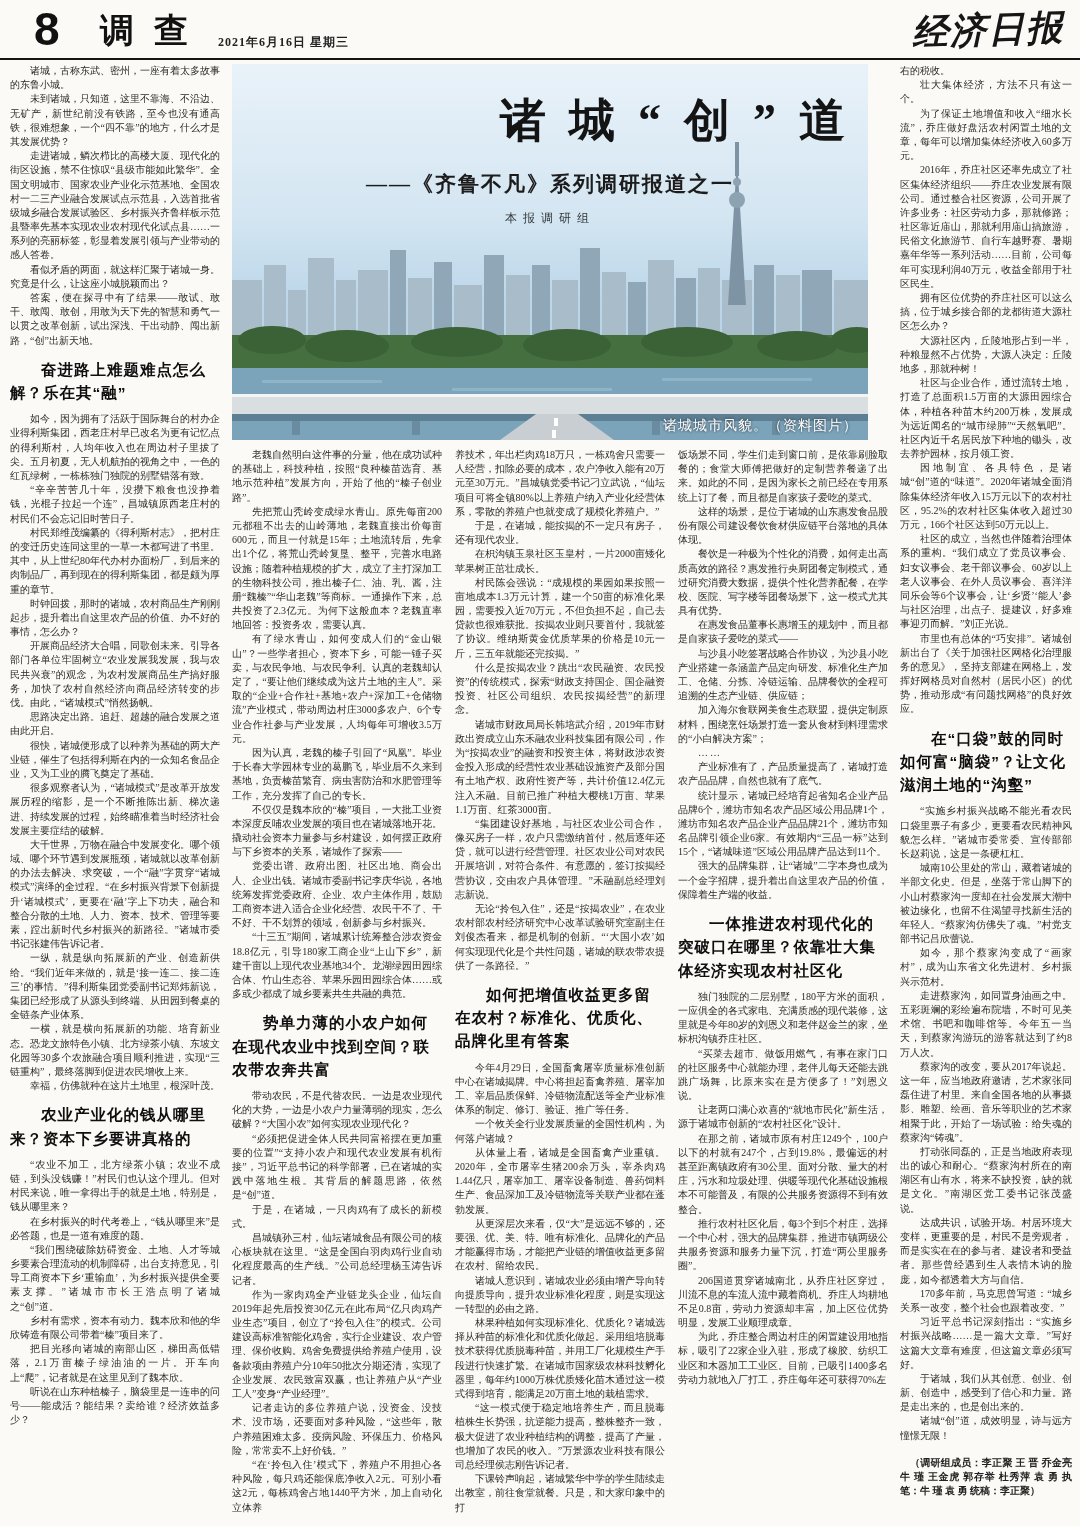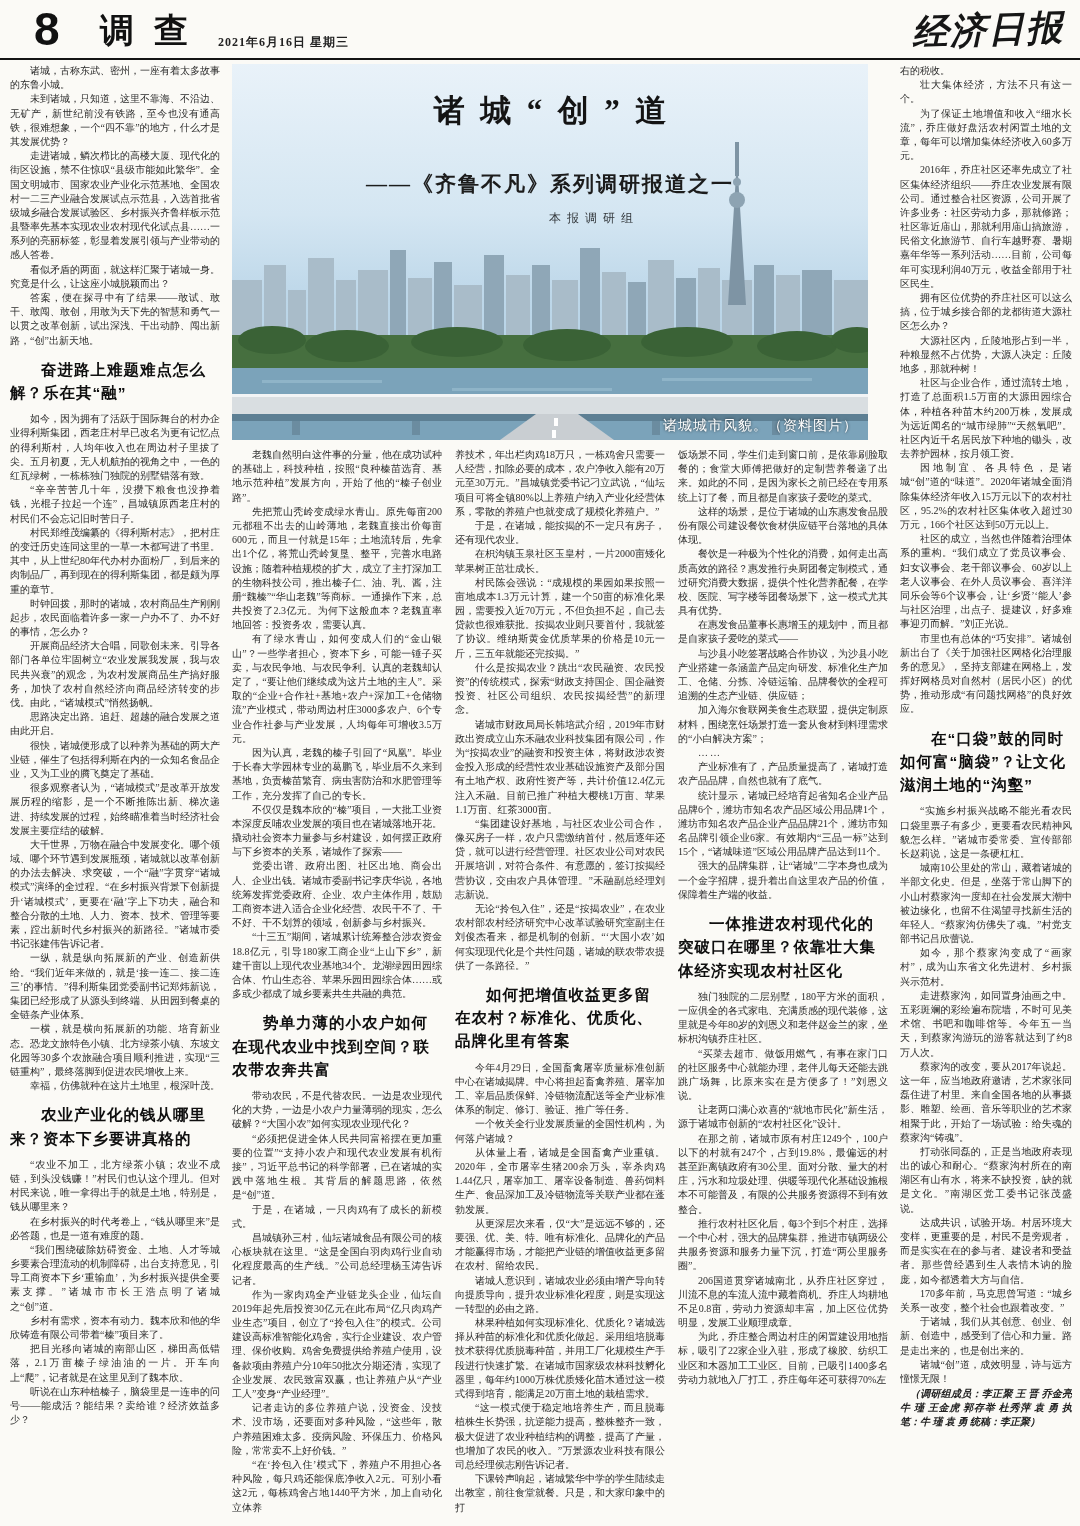--- a/index.html
+++ b/index.html
@@ -10,39 +10,39 @@
   .masthead{position:absolute;left:0;top:0;width:1080px;height:58px;border-bottom:2px solid #141414;background:#fbfaf6;}
   .page-num{position:absolute;left:34px;top:2px;font-size:46px;font-weight:bold;font-family:"Liberation Sans","DejaVu Sans",sans-serif;color:#111;}
   .section-title{position:absolute;left:100px;top:8px;font-size:34px;font-weight:bold;letter-spacing:20px;color:#111;}
   .issue-date{position:absolute;left:218px;top:34px;font-size:12px;font-weight:bold;color:#222;letter-spacing:1px;}
   .brand{position:absolute;right:16px;top:6px;font-size:36px;font-weight:bold;font-style:italic;color:#161616;
          font-family:"DejaVu Serif","Liberation Serif",serif;transform:rotate(-2deg);letter-spacing:2px;}
   
   .photo{position:absolute;left:232px;top:64px;width:636px;height:376px;overflow:hidden;
          background:linear-gradient(180deg,#e9f2f9 0%,#d4e6f2 40%,#bdd7e9 62%,#aecde2 100%);}
   .photo svg{position:absolute;left:0;bottom:0;width:636px;height:310px;display:block;}
-  .photo-title{position:absolute;top:26px;left:0;width:100%;text-align:center;
-               font-size:31px;font-weight:bold;color:#141414;letter-spacing:0.5em;text-indent:0.5em;}
+  .photo-title{position:absolute;top:26px;left:0;width:100%;text-align:right;
+               font-size:46px;font-weight:bold;color:#141414;letter-spacing:0.5em;text-indent:0.5em;}
   .photo-subtitle{position:absolute;top:106px;left:0;width:100%;text-align:center;
                   font-size:21px;font-weight:bold;color:#1c1c1c;letter-spacing:2px;}
   .photo-byline{position:absolute;top:146px;left:0;width:100%;text-align:center;
-                font-size:12px;color:#34393d;letter-spacing:6px;padding-left:44px;}
+                font-size:12px;color:#34393d;letter-spacing:6px;}
   .photo-caption{position:absolute;bottom:5px;right:10px;font-size:14px;color:#fff;
                  text-shadow:0 0 3px rgba(0,0,0,.75);letter-spacing:1px;}
   
   .col{position:absolute;overflow:hidden;font-size:10px;line-height:1.42;text-align:justify;color:#2b2b2b;}
   #col1{left:10px;top:64px;width:210px;height:1454px;}
   #col2{left:232px;top:448px;width:210px;height:1070px;}
   #col3{left:455px;top:448px;width:210px;height:1070px;}
   #col4{left:678px;top:448px;width:210px;height:1070px;}
   #col5{left:900px;top:64px;width:172px;height:1454px;}
   .col p{margin:0;text-indent:2em;}
   .col p.cont{text-indent:0;}
   .col p.dots{text-indent:2em;letter-spacing:2px;}
-  .col p.credits{font-style:italic;font-weight:bold;text-indent:1em;margin-top:1px;color:#222;}
+  .col p.credits{font-weight:bold;text-indent:1em;margin-top:13px;color:#222;}
   .col h2{font-family:"Liberation Sans","DejaVu Sans",sans-serif;font-size:15.5px;line-height:1.5;
           font-weight:bold;color:#0f0f0f;margin:10px 0 8px;text-indent:2em;letter-spacing:1px;text-align:left;}
 </style>
 </head>
 <body>
 
 <div class="masthead">
   <div class="page-num">8</div>
   <div class="section-title">调查</div>
   <div class="issue-date">2021年6月16日 星期三</div>
@@ -133,21 +133,21 @@
 <div class="col" id="col1">
     <p>诸城，古称东武、密州，一座有着太多故事的东鲁小城。</p>
     <p>未到诸城，只知道，这里不靠海、不沿边、无矿产，新世纪前没有铁路，至今也没有通高铁，很难想象，一个“四不靠”的地方，什么才是其发展优势？</p>
     <p>走进诸城，鳞次栉比的高楼大厦、现代化的街区设施，禁不住惊叹“县级市能如此繁华”。全国文明城市、国家农业产业化示范基地、全国农村一二三产业融合发展试点示范县，入选首批省级城乡融合发展试验区、乡村振兴齐鲁样板示范县暨率先基本实现农业农村现代化试点县……一系列的亮丽标签，彰显着发展引领与产业带动的感人答卷。</p>
     <p>看似矛盾的两面，就这样汇聚于诸城一身。究竟是什么，让这座小城脱颖而出？</p>
     <p>答案，便在探寻中有了结果——敢试、敢干、敢闯、敢创，用敢为天下先的智慧和勇气一以贯之改革创新，试出深浅、干出动静、闯出新路，“创”出新天地。</p>
     <h2>奋进路上难题难点怎么解？乐在其“融”</h2>
     <p>如今，因为拥有了活跃于国际舞台的村办企业得利斯集团，西老庄村早已改名为更有记忆点的得利斯村，人均年收入也在周边村子里拔了尖。五月初夏，无人机航拍的视角之中，一色的红瓦绿树，一栋栋独门独院的别墅错落有致。</p>
     <p>“辛辛苦苦几十年，没攒下粮食也没挣着钱，光棍子拉起一个连”，昌城镇原西老庄村的村民们不会忘记旧时苦日子。</p>
     <p>村民郑维茂编纂的《得利斯村志》，把村庄的变迁历史连同这里的一草一木都写进了书里。其中，从上世纪80年代办村办面粉厂，到后来的肉制品厂，再到现在的得利斯集团，都是颇为厚重的章节。</p>
-    <p>时钟回拨，那时的诸城，农村商品生产刚刚起步，农民面临着许多一家一户办不了、办不好的事情，怎么办？</p>
+    <p>时钟回拨，那时的诸城，农村商品生产刚刚起步，提升着出自这里农产品的价值、办不好的事情，怎么办？</p>
     <p>开展商品经济大合唱，同歌创未来。引导各部门各单位牢固树立“农业发展我发展，我与农民共兴衰”的观念，为农村发展商品生产搞好服务，加快了农村自然经济向商品经济转变的步伐。由此，“诸城模式”悄然扬帆。</p>
     <p>思路决定出路。追赶、超越的融合发展之道由此开启。</p>
     <p>很快，诸城便形成了以种养为基础的两大产业链，催生了包括得利斯在内的一众知名食品企业，又为工业的腾飞奠定了基础。</p>
     <p>很多观察者认为，“诸城模式”是改革开放发展历程的缩影，是一个不断推陈出新、梯次递进、持续发展的过程，始终瞄准着当时经济社会发展主要症结的破解。</p>
     <p>大千世界，万物在融合中发展变化。哪个领域、哪个环节遇到发展瓶颈，诸城就以改革创新的办法去解决、求突破，一个“融”字贯穿“诸城模式”演绎的全过程。“在乡村振兴背景下创新提升‘诸城模式’，更要在‘融’字上下功夫，融合和整合分散的土地、人力、资本、技术、管理等要素，蹚出新时代乡村振兴的新路径。”诸城市委书记张建伟告诉记者。</p>
     <p>一纵，就是纵向拓展新的产业、创造新供给。“我们近年来做的，就是‘接一连二、接二连三’的事情。”得利斯集团党委副书记郑炜新说，集团已经形成了从源头到终端、从田园到餐桌的全链条产业体系。</p>
     <p>一横，就是横向拓展新的功能、培育新业态。恐龙文旅特色小镇、北方绿茶小镇、东坡文化园等30多个农旅融合项目顺利推进，实现“三链重构”，最终落脚到促进农民增收上来。</p>
     <p>幸福，仿佛就种在这片土地里，根深叶茂。</p>
     <h2>农业产业化的钱从哪里来？资本下乡要讲真格的</h2>
     <p>“农业不加工，北方绿茶小镇；农业不成链，到头没钱赚！”村民们也认这个理儿。但对村民来说，唯一拿得出手的就是土地，特别是，钱从哪里来？</p>
@@ -226,16 +226,17 @@
     <p>市里也有总体的“巧安排”。诸城创新出台了《关于加强社区网格化治理服务的意见》，坚持支部建在网格上，发挥好网格员对自然村（居民小区）的优势，推动形成“有问题找网格”的良好效应。</p>
     <h2>在“口袋”鼓的同时如何富“脑袋”？让文化滋润土地的“沟壑”</h2>
     <p>“实施乡村振兴战略不能光看农民口袋里票子有多少，更要看农民精神风貌怎么样。”诸城市委常委、宣传部部长赵莉说，这是一条硬杠杠。</p>
     <p>城南10公里处的常山，藏着诸城的半部文化史。但是，坐落于常山脚下的小山村蔡家沟一度却在社会发展大潮中被边缘化，也留不住渴望寻找新生活的年轻人。“蔡家沟仿佛失了魂。”村党支部书记吕欣蕾说。</p>
     <p>如今，那个蔡家沟变成了“画家村”，成为山东省文化先进村、乡村振兴示范村。</p>
     <p>走进蔡家沟，如同置身油画之中。五彩斑斓的彩绘遍布院墙，不时可见美术馆、书吧和咖啡馆等。今年五一当天，到蔡家沟游玩的游客就达到了约8万人次。</p>
     <p>蔡家沟的改变，要从2017年说起。这一年，应当地政府邀请，艺术家张同磊住进了村里。来自全国各地的从事摄影、雕塑、绘画、音乐等职业的艺术家相聚于此，开始了一场试验：给失魂的蔡家沟“铸魂”。</p>
     <p>打动张同磊的，正是当地政府表现出的诚心和耐心。“蔡家沟村所在的南湖区有山有水，将来不缺投资，缺的就是文化。”南湖区党工委书记张茂盛说。</p>
     <p>达成共识，试验开场。村居环境大变样，更重要的是，村民不是旁观者，而是实实在在的参与者、建设者和受益者。那些曾经遇到生人表情木讷的脸庞，如今都透着大方与自信。</p>
     <p>170多年前，马克思曾写道：“城乡关系一改变，整个社会也跟着改变。”</p>
+    <p>习近平总书记深刻指出：“实施乡村振兴战略……是一篇大文章。”写好这篇大文章有难度，但这篇文章必须写好。</p>
     <p>于诸城，我们从其创意、创业、创新、创造中，感受到了信心和力量。路是走出来的，也是创出来的。</p>
     <p>诸城“创”道，成效明显，诗与远方憧憬无限！</p>
     <p class="credits">（调研组成员：李正聚 王 晋 乔金亮 牛 瑾 王金虎 郭存举 杜秀萍 袁 勇 执笔：牛 瑾 袁 勇 统稿：李正聚）</p>
   </div>
 
 </body></html>

